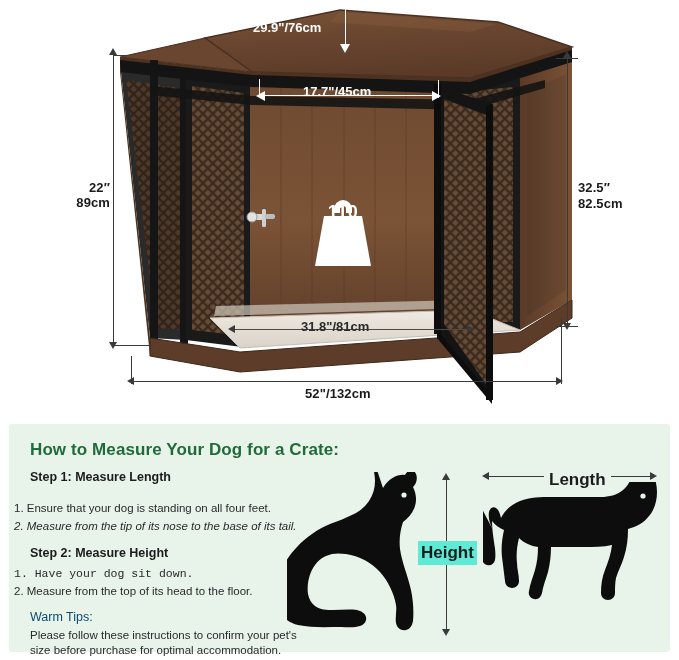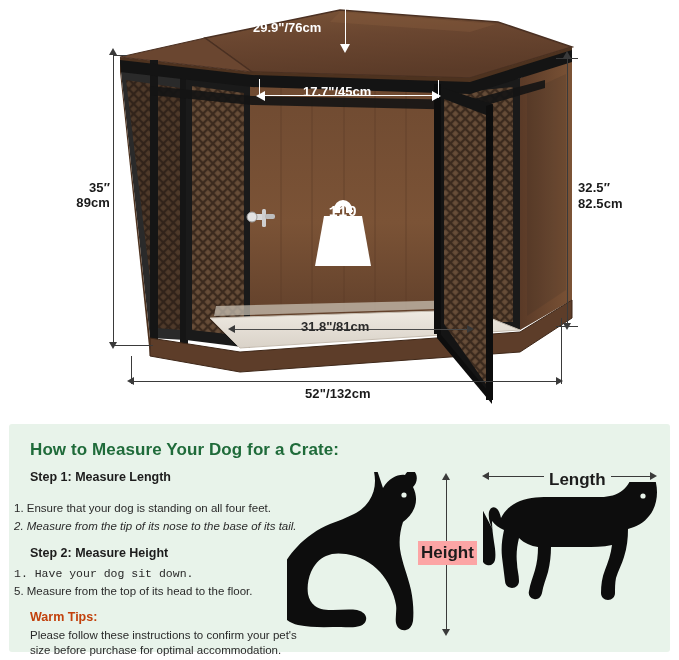--- a/index.html
+++ b/index.html
@@ -78,21 +78,21 @@
 
   
   #weight-badge {
     position: absolute;
     left: 319px; top: 203px;
     width: 48px; height: 62px;
     text-align: center;
     color: #ffffff;
     font-weight: 800;
   }
-  #weight-badge .wt-num { font-size: 15px; line-height: 19px; letter-spacing: .5px; font-family: Liberation Mono, monospace; }
+  #weight-badge .wt-num { font-size: 18px; line-height: 19px; letter-spacing: .5px; }
   #weight-badge .wt-unit { font-size: 11px; line-height: 12px; letter-spacing: .5px; }
 
   
   #measure-panel {
     position: absolute;
     left: 9px; top: 424px;
     width: 661px; height: 228px;
     background: #e8f3ea;
     border-radius: 3px;
   }
@@ -115,22 +115,22 @@
     position: absolute;
     left: 5px;
     font-size: 11.5px;
     color: #2a2a2a;
     line-height: 15px;
   }
   .tips-head {
     position: absolute;
     left: 21px;
     font-size: 12.5px;
-    font-weight: 700;
-    color: #c2410c;
+    font-weight: 400;
+    color: #0c4a6e;
   }
   .tips-line {
     position: absolute;
     left: 21px;
     font-size: 11.5px;
     color: #2a2a2a;
     line-height: 15px;
   }
   .meas-arrow-label {
     position: absolute;
@@ -251,21 +251,21 @@
   <div class="arr-w arr-wr" style="left:432px; top:91px;"></div>
   <div class="wline" style="left:259px; top:79px; width:1px; height:18px;"></div>
   <div class="wline" style="left:438px; top:80px; width:1px; height:18px;"></div>
   <div class="white-label" style="left:303px; top:84px;">17.7"/45cm</div>
 
   <div class="vline line" style="left:113px; top:55px; height:290px;"></div>
   <div class="arr arr-u" style="left:109px; top:48px;"></div>
   <div class="arr arr-d" style="left:109px; top:342px;"></div>
   <div class="hline line" style="left:113px; top:55px; width:14px;"></div>
   <div class="hline line" style="left:113px; top:345px; width:40px;"></div>
-  <div class="dim-label" style="left:72px; top:181px; width:38px; text-align:right;">35″</div>
+  <div class="dim-label" style="left:72px; top:181px; width:38px; text-align:right;">22″</div>
   <div class="dim-label" style="left:66px; top:196px; width:44px; text-align:right;">89cm</div>
 
   <div class="vline line" style="left:567px; top:58px; height:268px;"></div>
   <div class="arr arr-u" style="left:563px; top:51px;"></div>
   <div class="arr arr-d" style="left:563px; top:323px;"></div>
   <div class="hline line" style="left:556px; top:58px; width:22px;"></div>
   <div class="hline line" style="left:556px; top:326px; width:22px;"></div>
   <div class="dim-label" style="left:578px; top:181px;">32.5″</div>
   <div class="dim-label" style="left:578px; top:197px;">82.5cm</div>
 
@@ -285,35 +285,35 @@
 <div id="measure-panel">
 
   <div id="measure-title">How to Measure Your Dog for a Crate:</div>
 
   <div class="step-head" style="top:46px;">Step 1: Measure Length</div>
   <div class="step-line" style="top:77px;">1. Ensure that your dog is standing on all four feet.</div>
   <div class="step-line" style="top:95px;font-style:italic;">2. Measure from the tip of its nose to the base of its tail.</div>
 
   <div class="step-head" style="top:122px;">Step 2: Measure Height</div>
   <div class="step-line" style="top:142px;font-family:Liberation Mono, monospace;">1. Have your dog sit down.</div>
-  <div class="step-line" style="top:160px;">5. Measure from the top of its head to the floor.</div>
+  <div class="step-line" style="top:160px;">2. Measure from the top of its head to the floor.</div>
 
   <div class="tips-head" style="top:186px;">Warm Tips:</div>
   <div class="tips-line" style="top:204px;">Please follow these instructions to confirm your pet's</div>
   <div class="tips-line" style="top:219px;">size before purchase for optimal accommodation.</div>
 
   <svg width="160" height="165" viewBox="0 0 160 165" style="position:absolute;left:278px;top:48px;">
     <path fill="#0d0d0d" d="M96 16 c6 -10 15 -14 22 -13 c4 -7 9 -6 11 -1 c2 5 0 10 -3 13 c3 6 4 13 2 19 c-2 7 -7 12 -12 16 c-3 9 -4 18 -3 27 c2 14 8 27 11 41 c2 10 3 21 2 31 c-1 5 -3 8 -7 9 c-5 1 -9 -2 -10 -7 c-1 -6 1 -12 0 -18 c-2 -12 -8 -24 -16 -33 c-9 -10 -21 -16 -34 -18 c-7 -1 -14 -1 -20 2 c-7 3 -12 9 -15 16 c-3 7 -4 15 -3 22 c1 5 3 9 7 12 c5 4 12 4 18 4 c8 0 16 -1 24 0 c4 1 8 3 9 7 c1 4 -2 8 -6 9 c-6 2 -13 1 -19 1 c-14 0 -29 1 -43 -2 c-8 -2 -15 -7 -19 -14 c-4 -8 -4 -18 -2 -27 c3 -14 10 -27 20 -37 c9 -10 21 -18 33 -23 c8 -3 16 -6 24 -10 c6 -3 11 -7 15 -13 c4 -6 6 -13 6 -20 c0 -5 -1 -10 -2 -14 c1 0 2 0 3 0 z"></path>
     <circle cx="117" cy="23" r="2.6" fill="#e8f3ea"></circle>
   </svg>
 
   <div class="garrow" style="left:437px; top:56px; width:1.4px; height:152px;"></div>
   <div class="arr arr-u" style="left:433px; top:49px;"></div>
   <div class="arr arr-d" style="left:433px; top:205px;"></div>
-  <div class="meas-arrow-label" style="left:409px; top:117px; background:#fca5a5; padding:2px 3px;">Height</div>
+  <div class="meas-arrow-label" style="left:409px; top:117px; background:#5eead4; padding:2px 3px;">Height</div>
 
   <svg width="180" height="140" viewBox="0 0 180 140" style="position:absolute;left:474px;top:58px;">
     <path fill="#0d0d0d" d="M10 48 c-3 -6 -5 -12 -4 -18 c1 -4 4 -6 7 -4 c3 2 4 6 5 10 c4 -8 11 -14 19 -17 c10 -4 21 -4 32 -4 c16 0 33 0 49 0 c8 0 16 -2 22 -7 c5 -4 8 -10 9 -16 c2 -7 9 -10 15 -7 c6 3 8 10 9 16 c2 9 1 19 -3 27 c-4 8 -11 14 -19 17 c-2 1 -4 1 -6 2 c0 9 -1 19 -4 28 c-2 7 -6 14 -8 21 c-1 5 -1 10 -1 15 c0 4 -3 7 -7 7 c-4 0 -7 -3 -7 -7 c0 -8 1 -16 4 -23 c3 -8 6 -16 7 -25 c-9 2 -19 2 -28 2 c-11 0 -22 0 -33 0 c0 8 -1 17 -3 25 c-2 7 -5 14 -6 21 c-1 4 -4 7 -8 6 c-4 -1 -6 -4 -5 -8 c1 -7 4 -14 6 -21 c2 -7 3 -15 3 -23 c-7 -1 -14 -4 -19 -9 c-2 8 -3 17 -2 25 c0 6 2 12 2 18 c0 4 -3 7 -7 7 c-4 0 -7 -3 -7 -7 c-1 -8 -2 -16 -3 -24 c-1 -9 0 -18 2 -27 c-5 -2 -9 -5 -12 -9 c0 7 1 14 2 21 c1 6 2 12 1 18 c-1 4 -4 6 -8 5 c-4 -1 -5 -5 -5 -9 c1 -9 0 -18 -1 -27 c-1 -6 -3 -12 -4 -18 c1 -2 2 -4 3 -6 z"></path>
     <circle cx="160" cy="14" r="2.6" fill="#e8f3ea"></circle>
   </svg>
 
   <div class="garrow" style="left:478px; top:52px; width:167px; height:1.4px;"></div>
   <div class="arr arr-l" style="left:473px; top:48px;"></div>
   <div class="arr arr-r" style="left:641px; top:48px;"></div>
   <div class="meas-arrow-label" style="left:535px; top:44px; background:#e8f3ea; padding:2px 5px;">Length</div>

